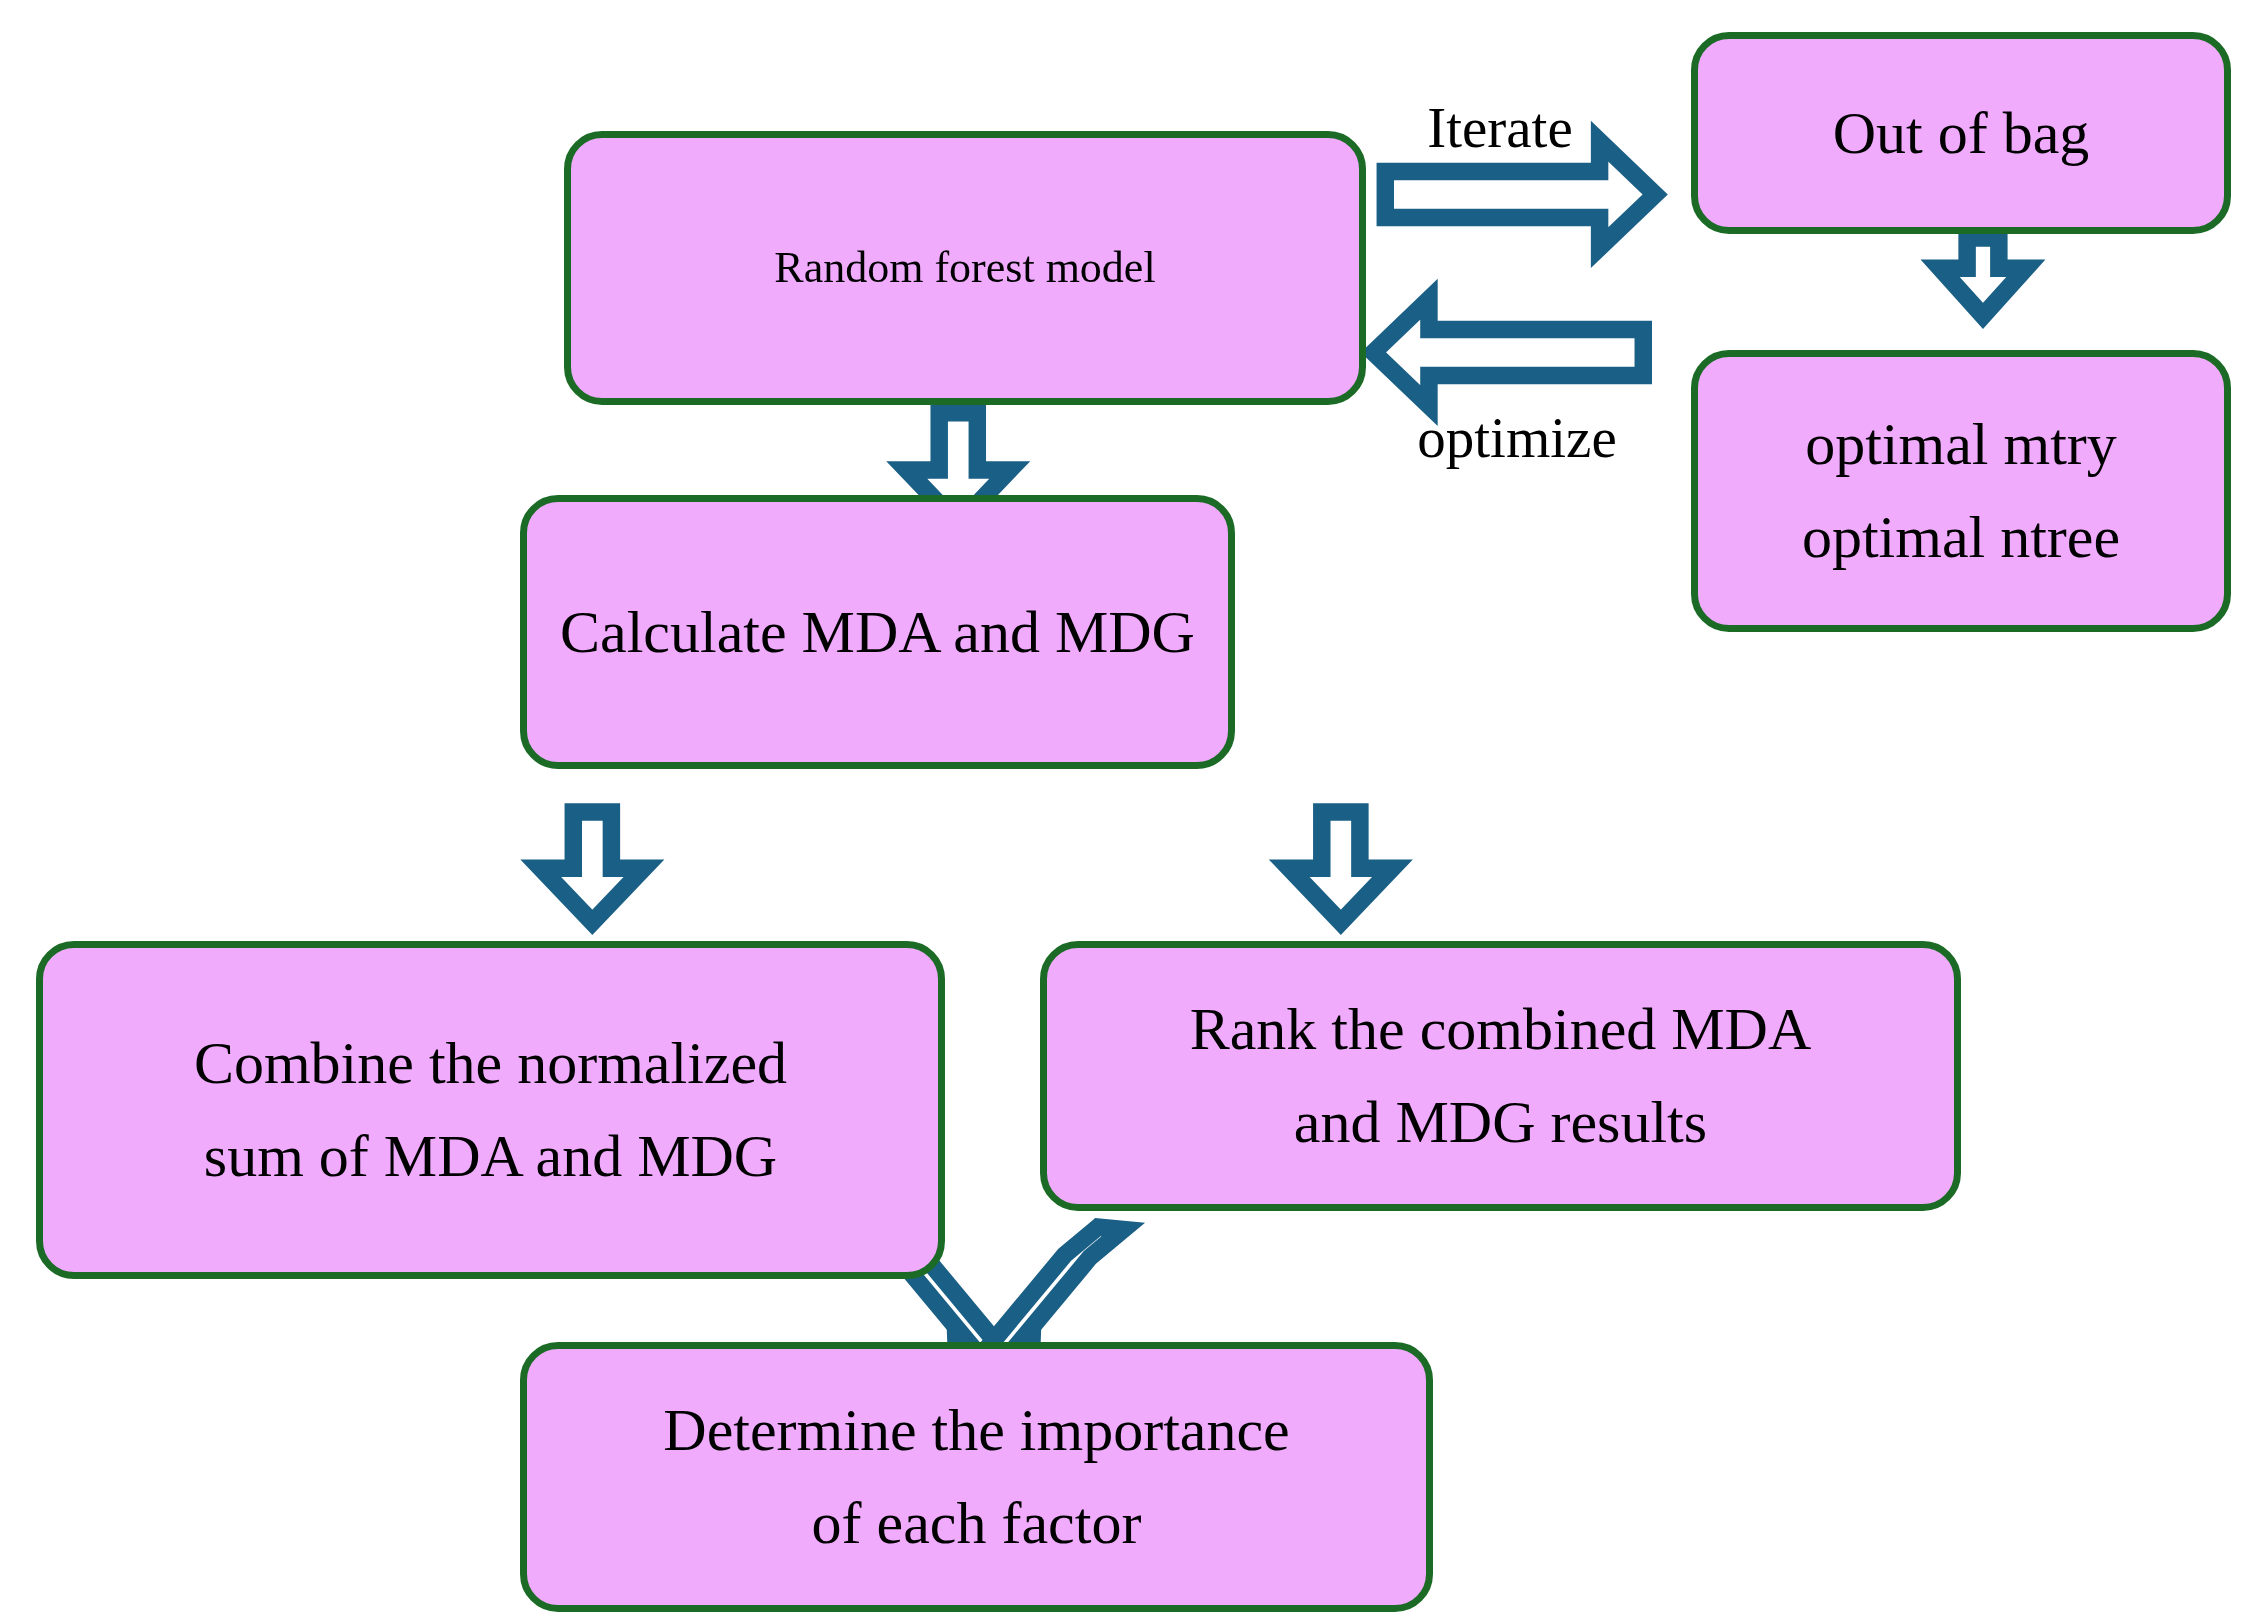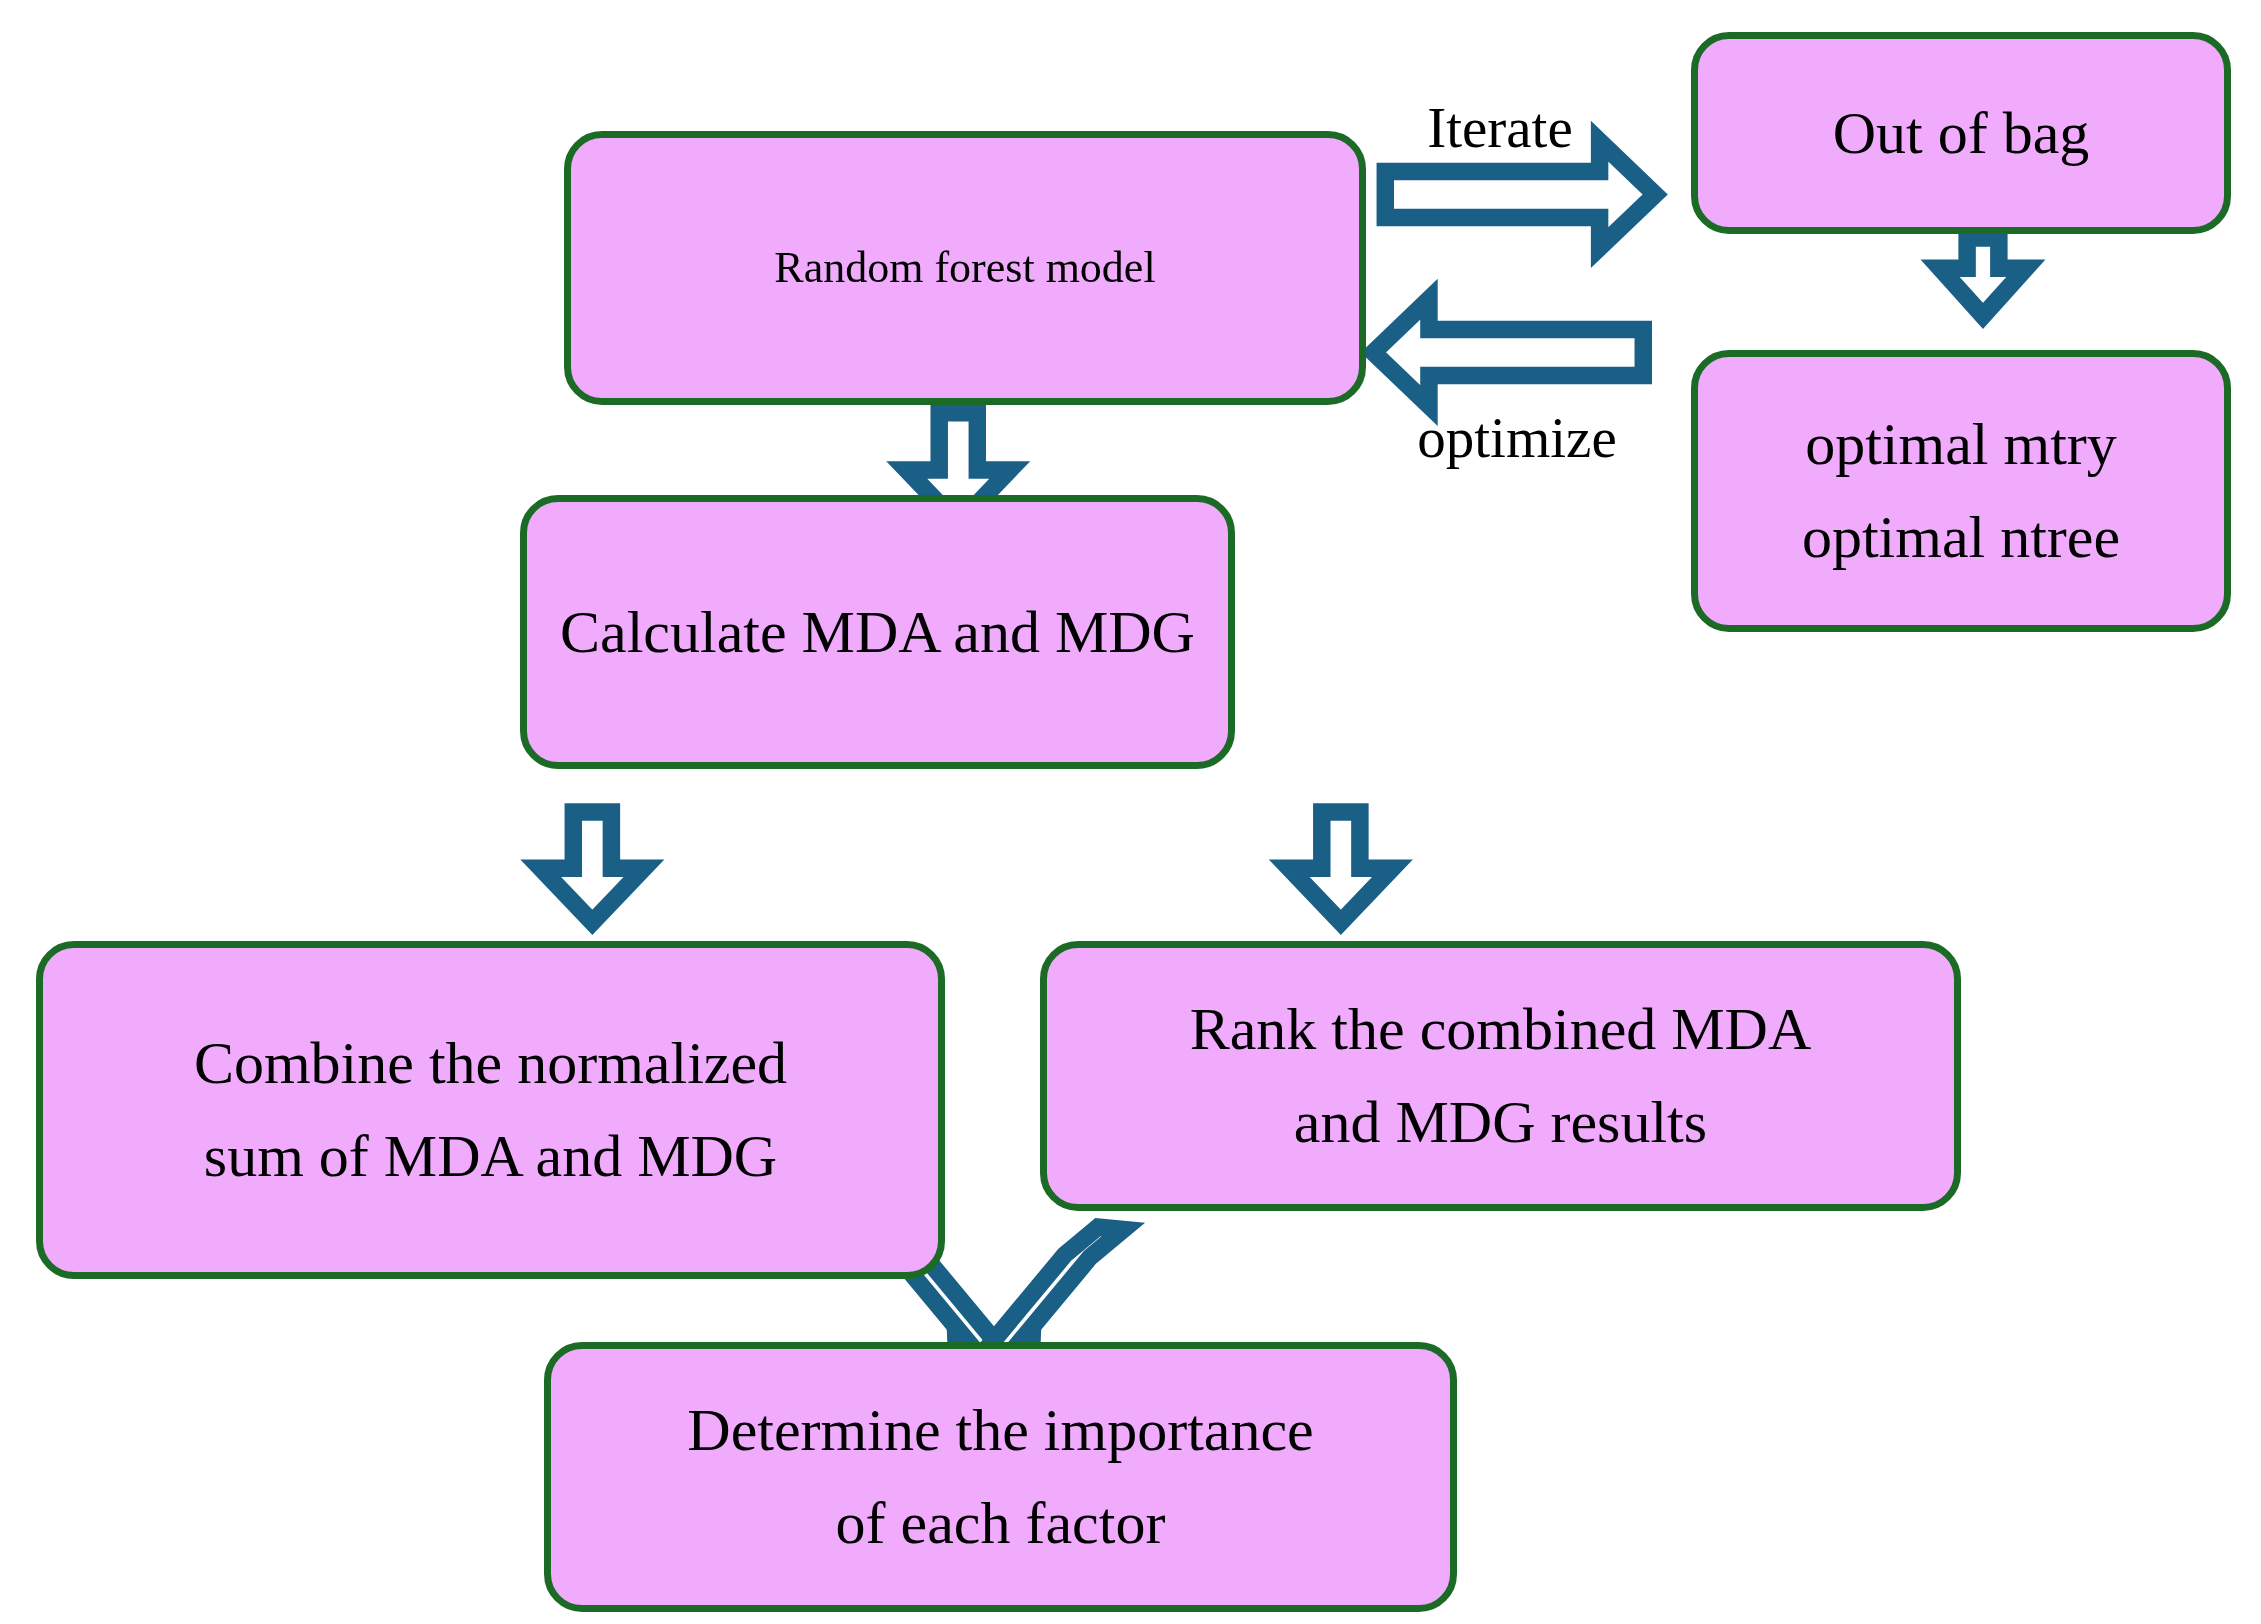--- a/index.html
+++ b/index.html
@@ -47,21 +47,21 @@
     height: 1624px;
     pointer-events: none;
   }
   
   #n-rf       { font-size: 44px; }
   #n-oob      { font-size: 60px; }
   #n-opt      { font-size: 60px; }
   #n-calc     { font-size: 60px; }
   #n-combine  { font-size: 60px; }
   #n-rank     { font-size: 60px; }
-  #n-determine{ font-size: 60px; margin-left: 24px; }
+  #n-determine{ font-size: 60px; }
   .edge-label { font-size: 57px; }
 </style>
 </head>
 <body>
 
 <div id="canvas">
 
   <svg class="arrow-layer" viewBox="0 0 2848 2046" xmlns="http://www.w3.org/2000/svg">
 
     <polygon points="1745,216 2015,216 2015,178 2085,245 2015,312 2015,274 1745,274" fill="#ffffff" stroke="#1a5f85" stroke-width="22" stroke-linejoin="miter"></polygon>

